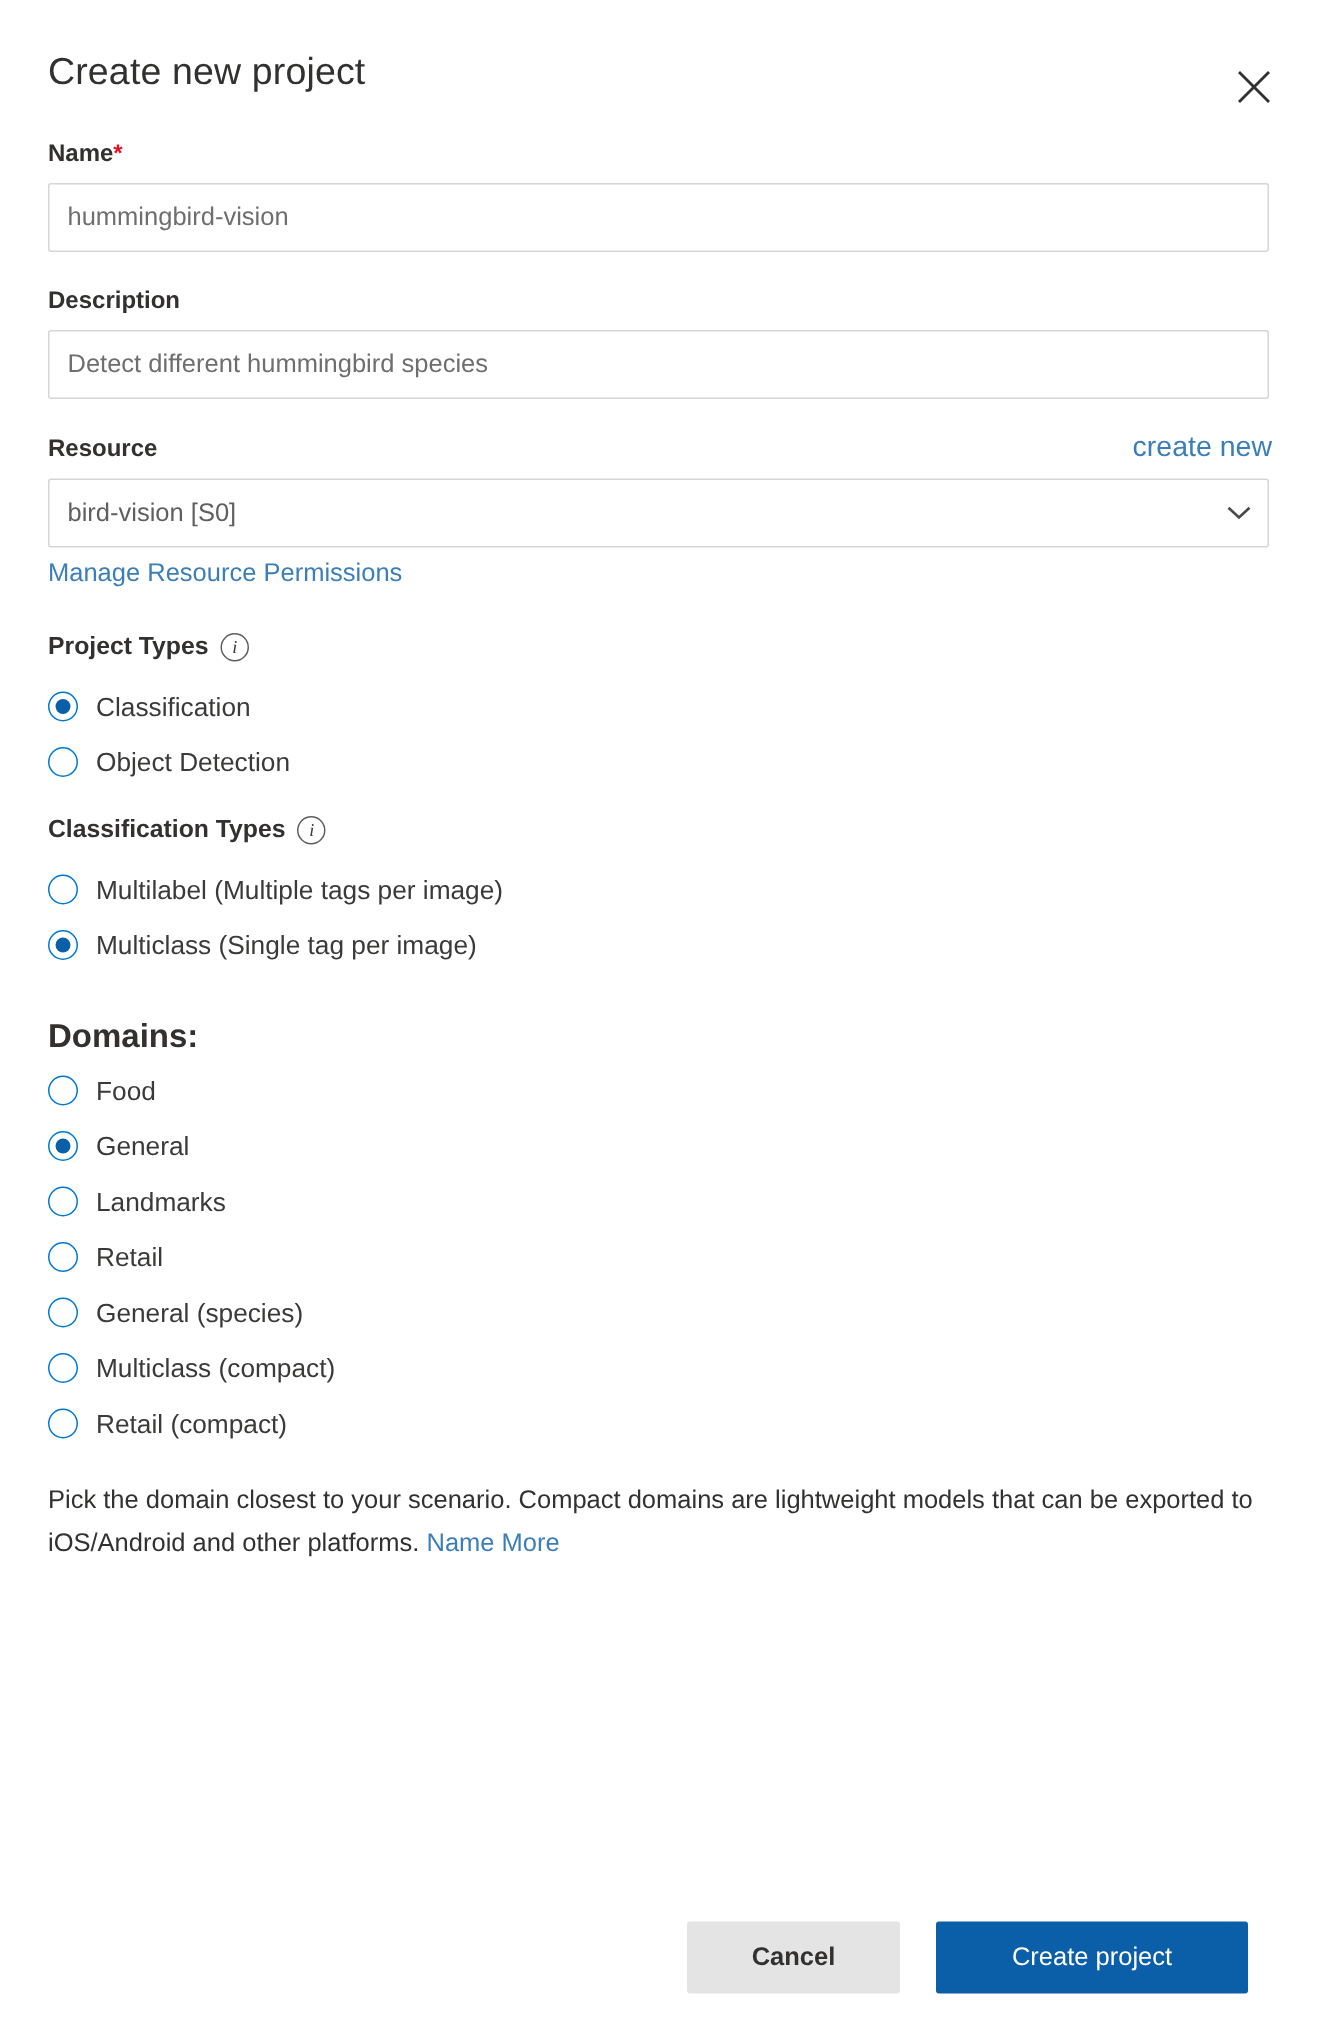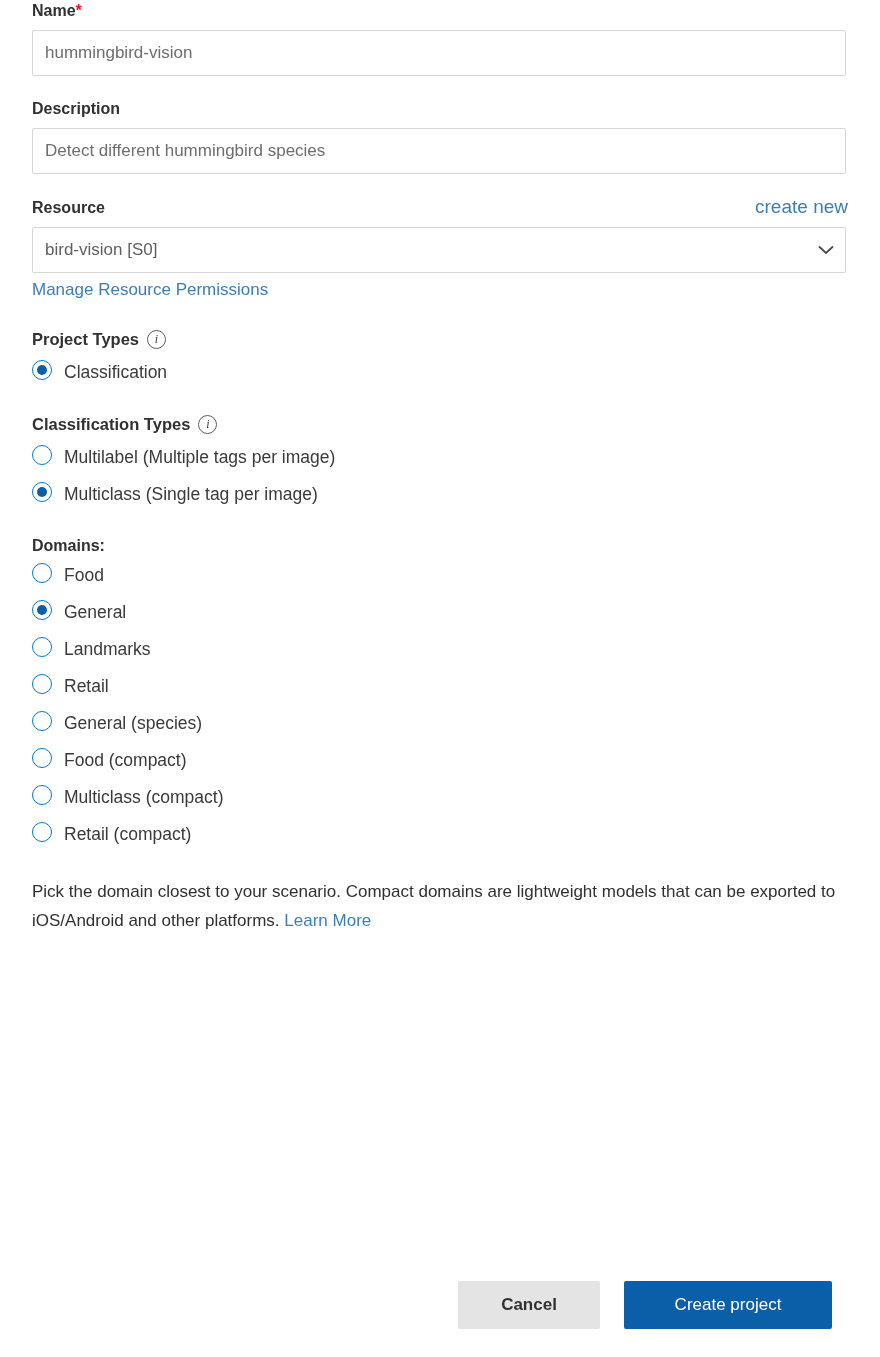--- a/index.html
+++ b/index.html
@@ -163,20 +163,21 @@
     font-family: "Liberation Serif", serif;
     color: #3b3a39;
     line-height: 1;
     cursor: pointer;
     flex: none;
   }
 
   
   .radio-row {
     display: flex;
+    align-items: center;
     height: 37px;
     cursor: pointer;
   }
   .radio {
     width: 20px;
     height: 20px;
     border-radius: 50%;
     border: 1.6px solid #0078d4;
     background: #ffffff;
     flex: none;
@@ -196,25 +197,25 @@
   }
   .radio-label {
     font-size: 17.5px;
     color: #3b3a39;
     line-height: 24px;
   }
 
   .group-spacer { height: 16px; }
 
   .domains-title {
-    font-size: 16px;
+    font-size: 22px;
     font-weight: 700;
     color: #323130;
     line-height: 22px;
-    margin: 0 0 6px 0;
+    margin: 16px 0 6px 0;
   }
 
   .help-text {
     font-size: 17px;
     color: #323130;
     line-height: 29px;
     width: 816px;
     margin-top: 18px;
   }
 
@@ -251,20 +252,29 @@
     background: #0b5fa8;
     color: #ffffff;
     min-width: 208px;
   }
 </style>
 </head>
 <body>
 
 <div class="dialog">
 
+  <div class="dlg-header">
+    <h1 class="dlg-title">Create new project</h1>
+    <button class="close-btn" aria-label="Close">
+      <svg width="26" height="26" viewBox="0 0 26 26">
+        <line x1="3" y1="3" x2="23" y2="23" stroke="#323130" stroke-width="1.9"></line>
+        <line x1="23" y1="3" x2="3" y2="23" stroke="#323130" stroke-width="1.9"></line>
+      </svg>
+    </button>
+  </div>
 
   <div class="dlg-body">
 
     
     <label class="field-label"><span>Name</span><span class="req-star">*</span></label>
     <input class="text-input" type="text" placeholder="hummingbird-vision" style="">
 
     <div class="gap-22"></div>
 
     
@@ -297,20 +307,24 @@
     
     <div class="section-head">
       <span class="section-title">Project Types</span>
       <span class="info-icon">i</span>
     </div>
 
     <div class="radio-row">
       <span class="radio checked"></span>
       <span class="radio-label">Classification</span>
     </div>
+    <div class="radio-row">
+      <span class="radio"></span>
+      <span class="radio-label">Object Detection</span>
+    </div>
 
     <div class="group-spacer"></div>
 
     
     <div class="section-head">
       <span class="section-title">Classification Types</span>
       <span class="info-icon">i</span>
     </div>
 
     <div class="radio-row">
@@ -342,33 +356,29 @@
     <div class="radio-row">
       <span class="radio"></span>
       <span class="radio-label">Retail</span>
     </div>
     <div class="radio-row">
       <span class="radio"></span>
       <span class="radio-label">General (species)</span>
     </div>
     <div class="radio-row">
       <span class="radio"></span>
-      <span class="radio-label">Food (compact)</span>
-    </div>
-    <div class="radio-row">
-      <span class="radio"></span>
       <span class="radio-label">Multiclass (compact)</span>
     </div>
     <div class="radio-row">
       <span class="radio"></span>
       <span class="radio-label">Retail (compact)</span>
     </div>
 
     
-    <div class="help-text"><span>Pick the domain closest to your scenario. Compact domains are lightweight models that can be exported to iOS/Android and other platforms.</span> <a class="link" style="font-size:17px;">Learn More</a></div>
+    <div class="help-text"><span>Pick the domain closest to your scenario. Compact domains are lightweight models that can be exported to iOS/Android and other platforms.</span> <a class="link" style="font-size:17px;">Name More</a></div>
 
   </div>
 
   <div class="dlg-footer">
     <button class="btn btn-secondary">Cancel</button>
     <button class="btn btn-primary">Create project</button>
   </div>
 
 </div>
 

